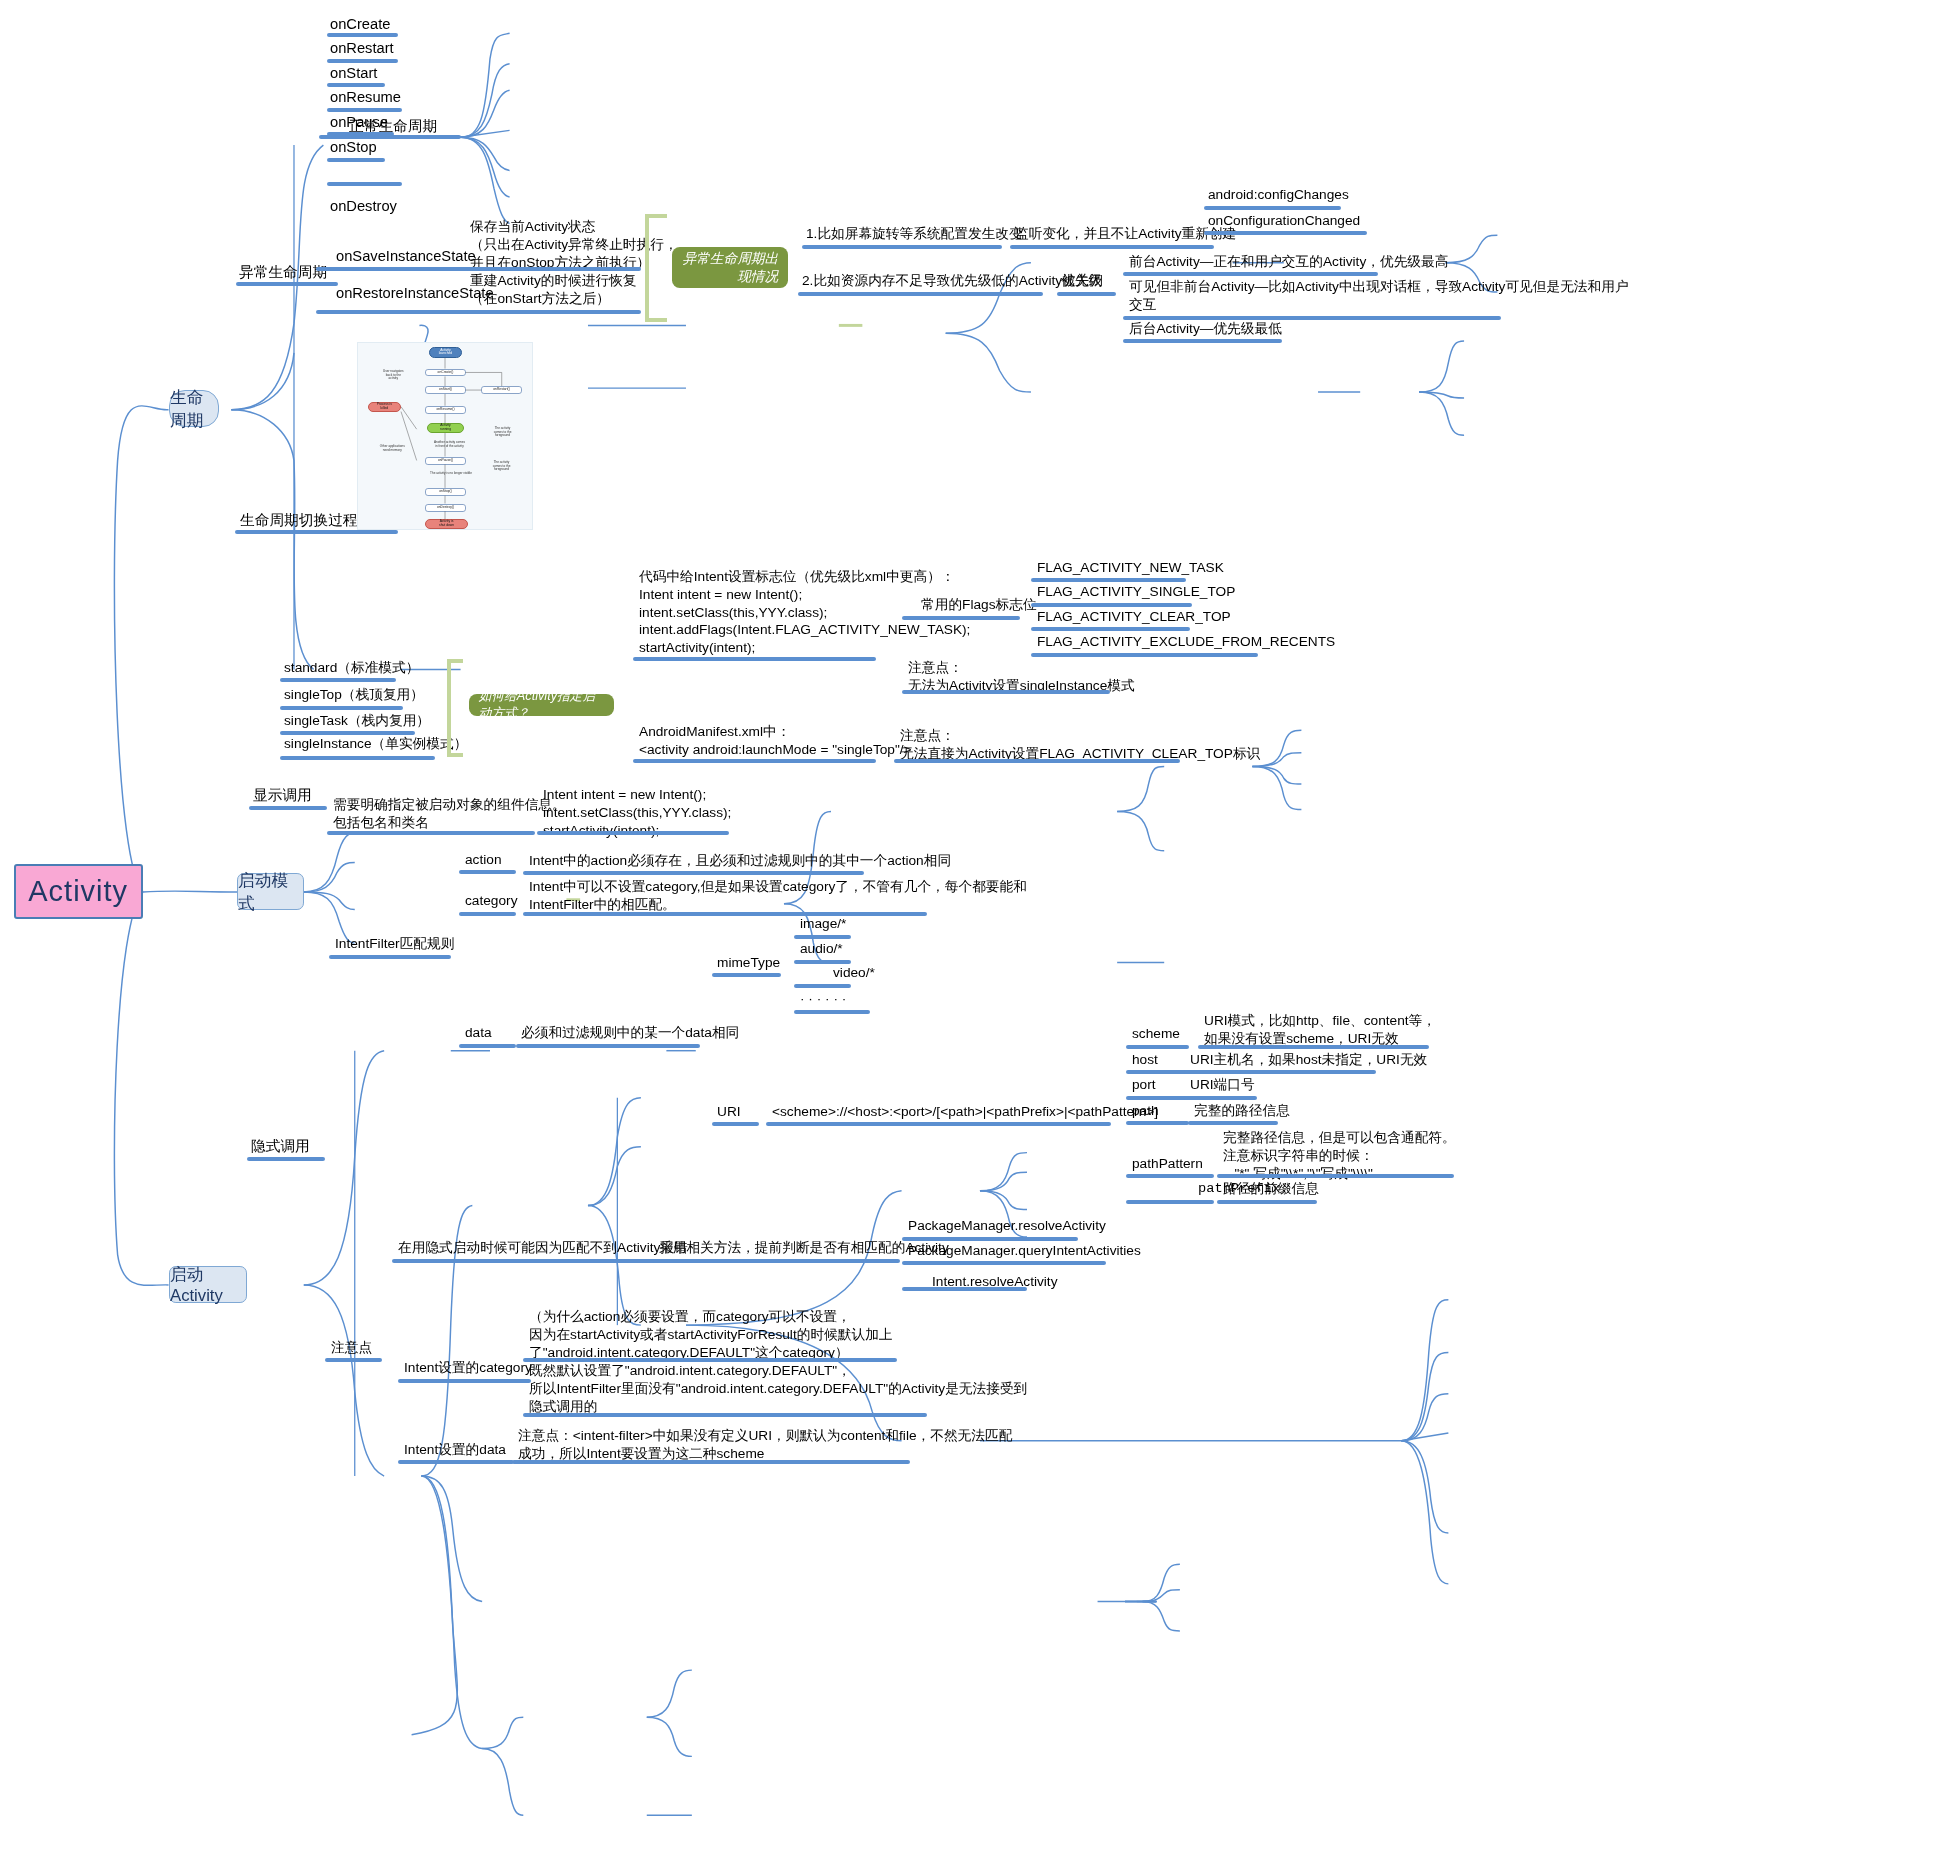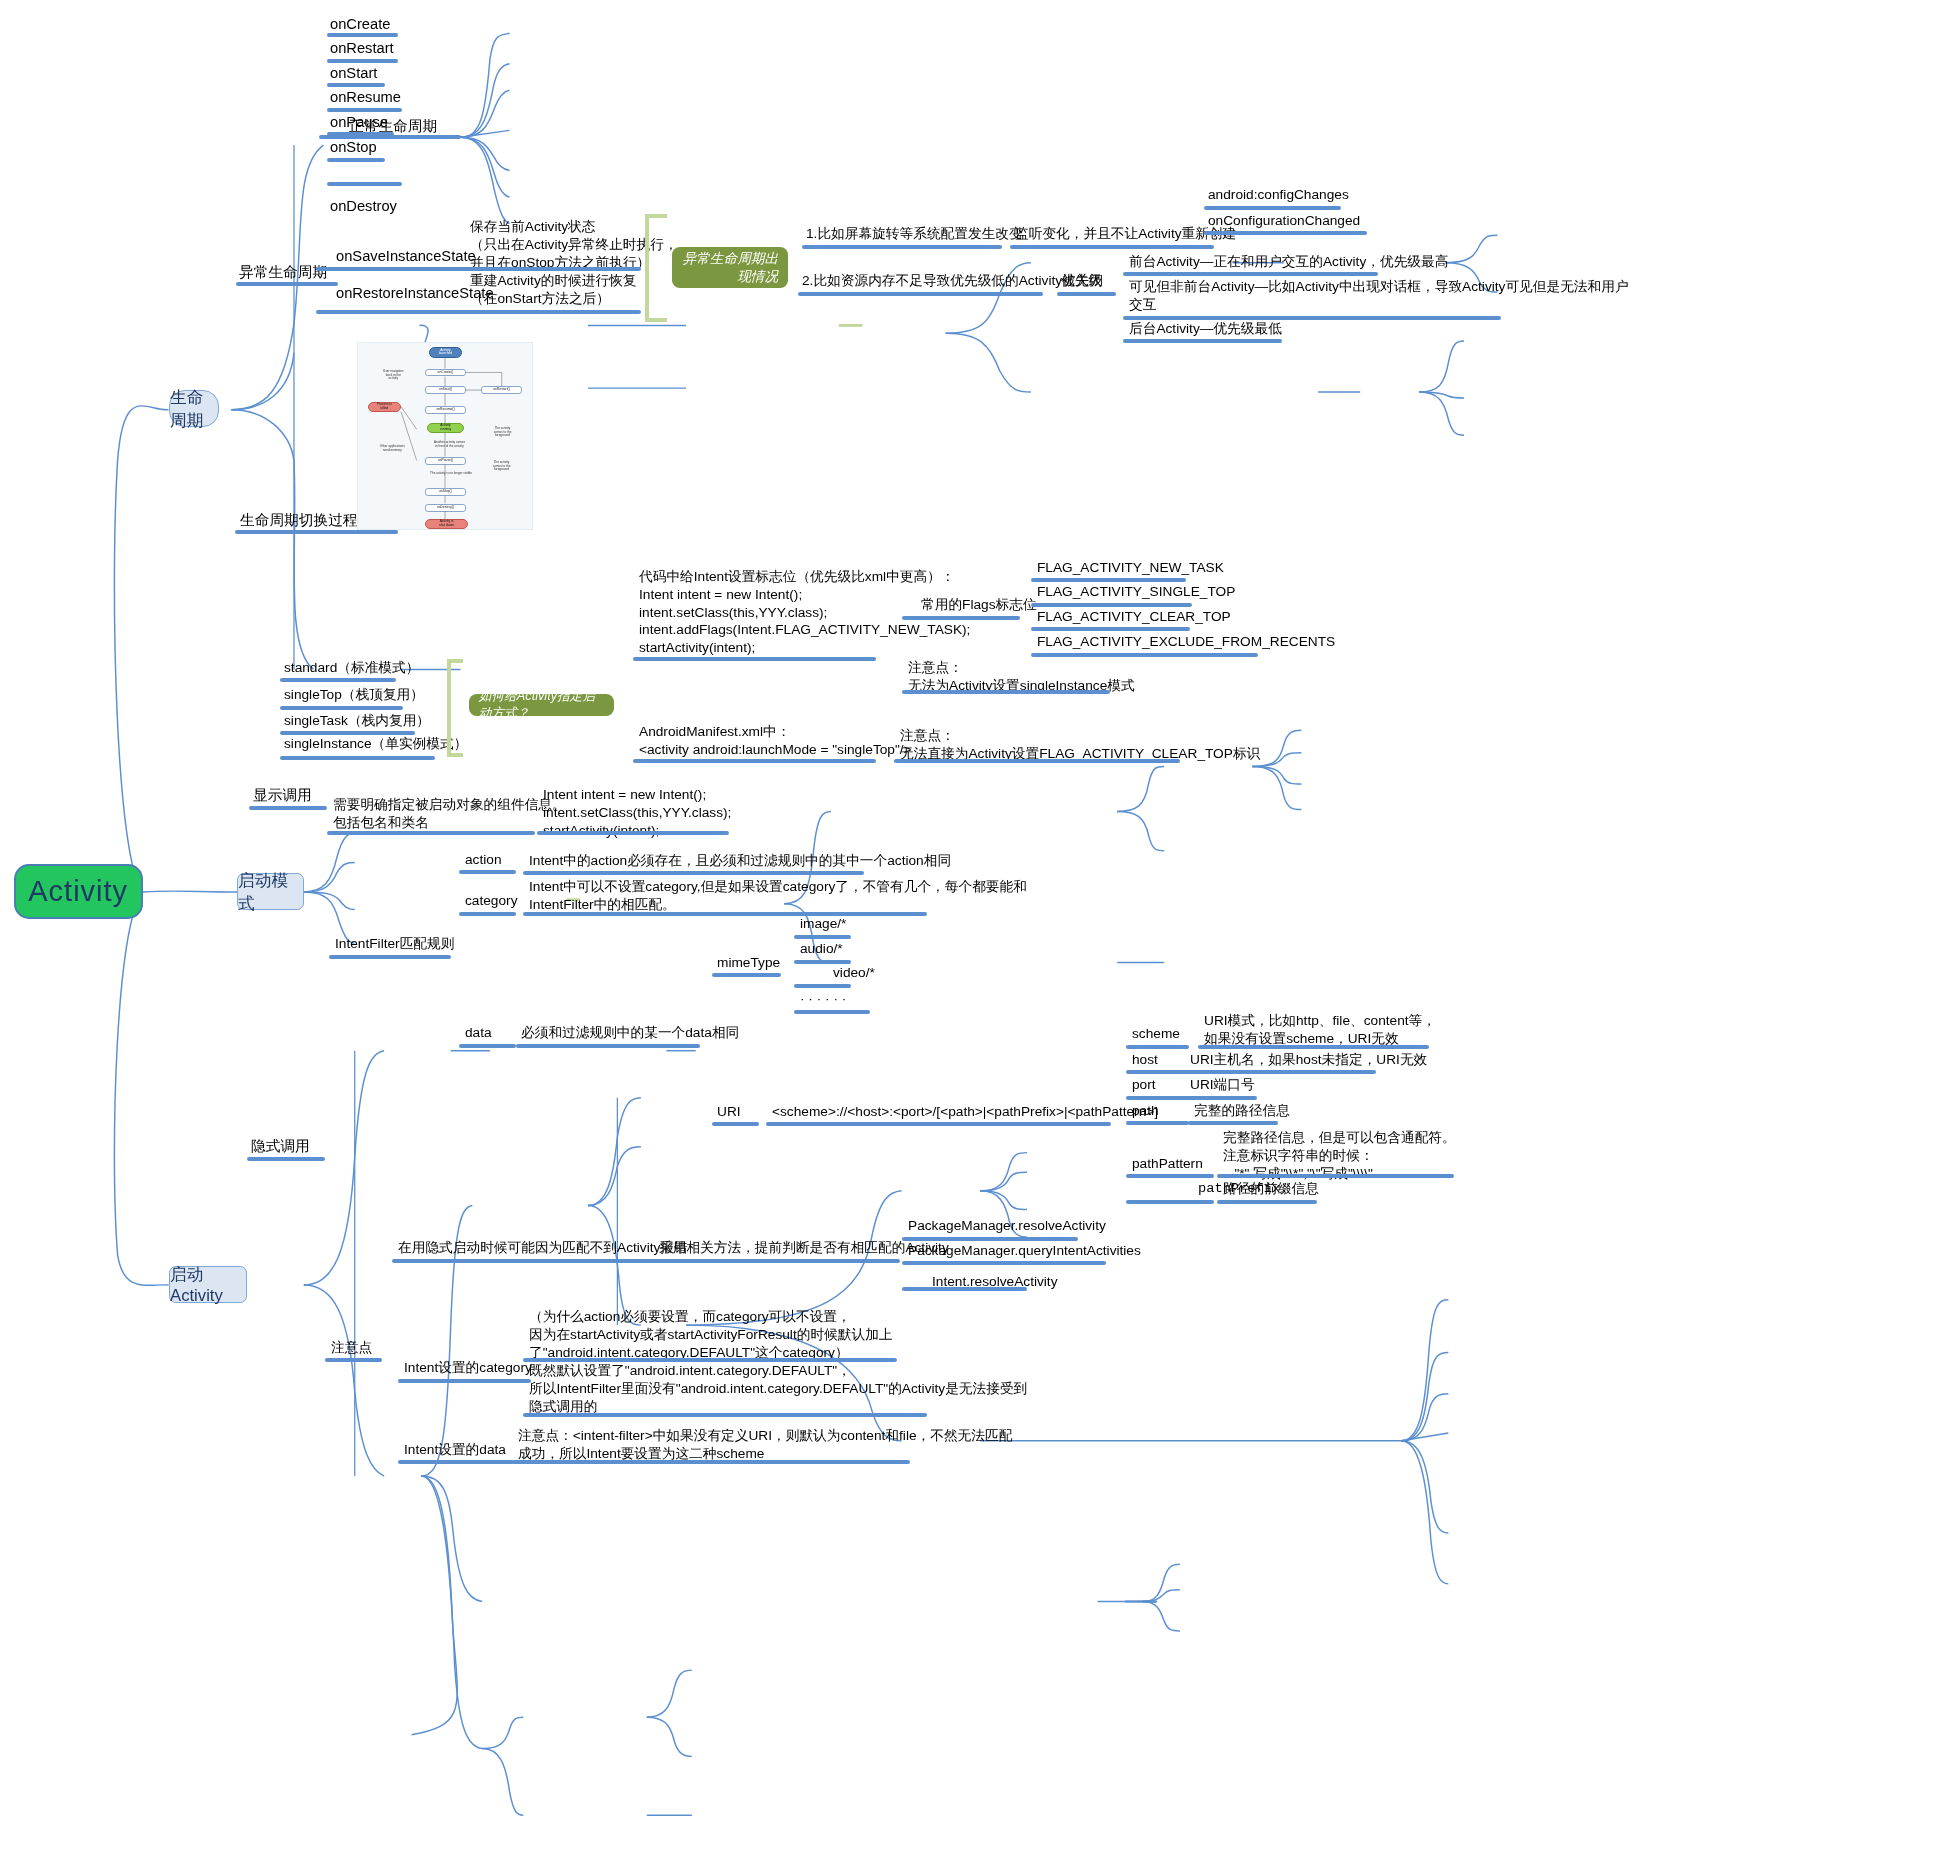--- a/index.html
+++ b/index.html
@@ -33,23 +33,23 @@
   
   .bar {
     position: absolute;
     height: 3.9px;
     background: #5b8fd0;
     border-radius: 2px;
   }
   
   .root {
     position: absolute;
-    background: #22c55e;
+    background: #f9a8d4;
     border: 2px solid #4a7db5;
-    border-radius: 15px;
+    border-radius: 3px;
     color: #1f3864;
     font-size: 29px;
     display: flex; align-items: center; justify-content: center;
     letter-spacing: 1px;
   }
   
   .l1 {
     position: absolute;
     background: #dce6f2;
     border: 1.6px solid #7fa8d4;

